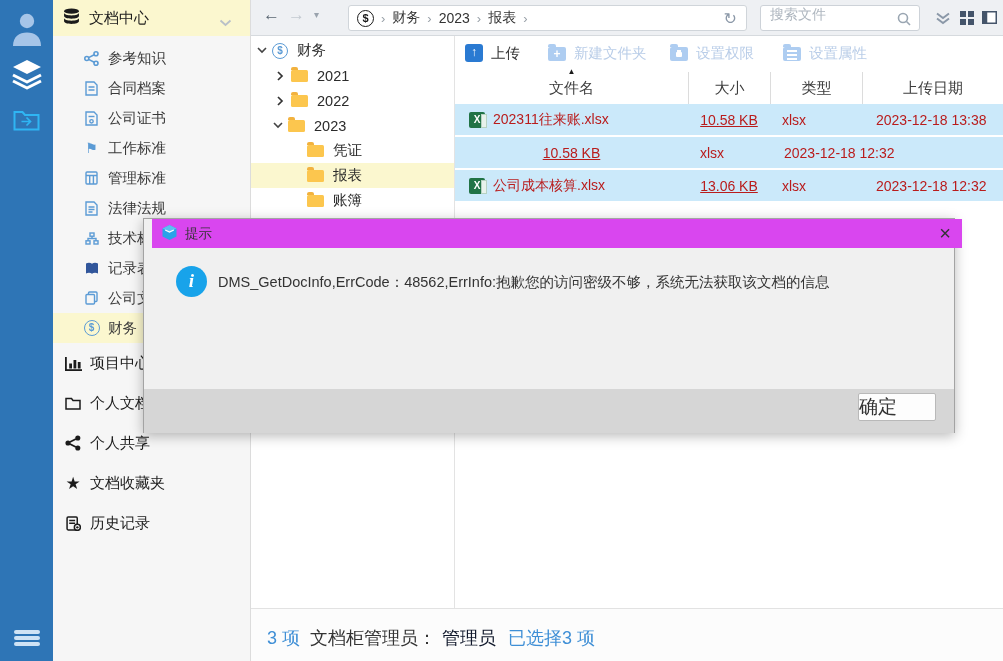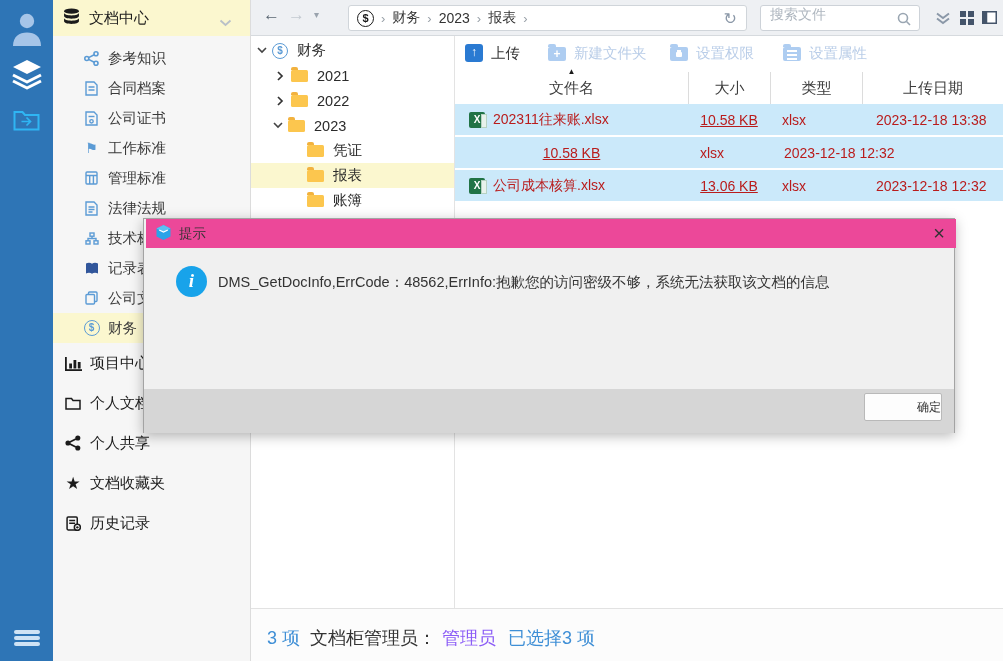--- a/index.html
+++ b/index.html
@@ -84,33 +84,33 @@
   .xls-ico::after { content:""; position:absolute; right:-2px; top:2px; width:4px; height:12px; background:#e8f2ec; border:1px solid #b7d2c2; }
   .fr-size { display:flex; align-items:center; justify-content:center;text-decoration:underline; }
   .fr-type { display:flex; align-items:center; padding-left:12px; }
   .fr-date { display:flex; align-items:center; padding-left:14px; white-space:nowrap; }
 
   
   .statusbar { position:absolute; left:251px; top:608px; width:752px; height:53px; background:#fcfcfc; border-top:1px solid #e2e2e2; }
   .sb-line { position:absolute; left:16px; top:17px; display:flex; align-items:center; font-size:18px; }
   .sb-count { color:#3f8fd6; }
   .sb-ownerlbl { color:#333; margin-left:10px; }
-  .sb-owner { color:#8b5cf6; margin-left:6px; cursor:pointer; }
+  .sb-owner { color:#0f172a; margin-left:6px; cursor:pointer; }
   .sb-sel { color:#3f8fd6; margin-left:12px; }
 
   
   .dialog { position:absolute; left:143px; top:218px; width:812px; height:215px; background:#f0f0f0; border:1px solid #a3a3a3; box-shadow:0 3px 12px rgba(0,0,0,.28); z-index:50; }
-  .dlg-title { position:absolute; left:2px; top:0; width:100%; height:29px; background:#ec4899; display:flex; align-items:center; padding-left:9px; }
+  .dlg-title { position:absolute; left:8px; top:0; width:100%; height:29px; background:#d946ef; display:flex; align-items:center; padding-left:9px; }
   .dlg-title .dt { margin-left:7px; font-size:13.5px; color:#333; }
   .dlg-close { position:absolute; right:11px; top:1px; font-size:20px; color:#333; cursor:pointer; line-height:27px; }
   .dlg-info { position:absolute; left:32px; top:47px; width:31px; height:31px; background:#18a3ea; border-radius:50%; }
   .dlg-info::before { content:"i"; position:absolute; width:100%; text-align:center; color:#fff; font-family:"Liberation Serif", serif; font-style:italic; font-weight:bold; font-size:19px; line-height:30px; }
   .dlg-msg { position:absolute; left:74px; top:54px; right:30px; font-size:14.5px; color:#333; }
   .dlg-footer { position:absolute; left:0; top:170px; width:100%; height:44px; background:#d6d6d6; }
-  .dlg-ok { position:absolute; right:12px; top:4px; width:78px; height:28px; background:#fdfdfd; border:1px solid #b9b9b9; border-radius:2px; font-size:12px; color:#333; text-align:right; line-height:26px; cursor:pointer; }
+  .dlg-ok { position:absolute; right:18px; top:4px; width:78px; height:28px; background:#fdfdfd; border:1px solid #b9b9b9; border-radius:2px; font-size:19px; color:#333; text-align:left; line-height:26px; cursor:pointer; }
 </style>
 </head>
 <body>
 
 <div class="app">
 
   <div class="rail">
     <div class="rail-btn rail-user">
       <svg width="34" height="37" viewBox="0 0 34 37">
           <circle cx="17" cy="10" r="7.2" fill="#a6c5e8"></circle>

